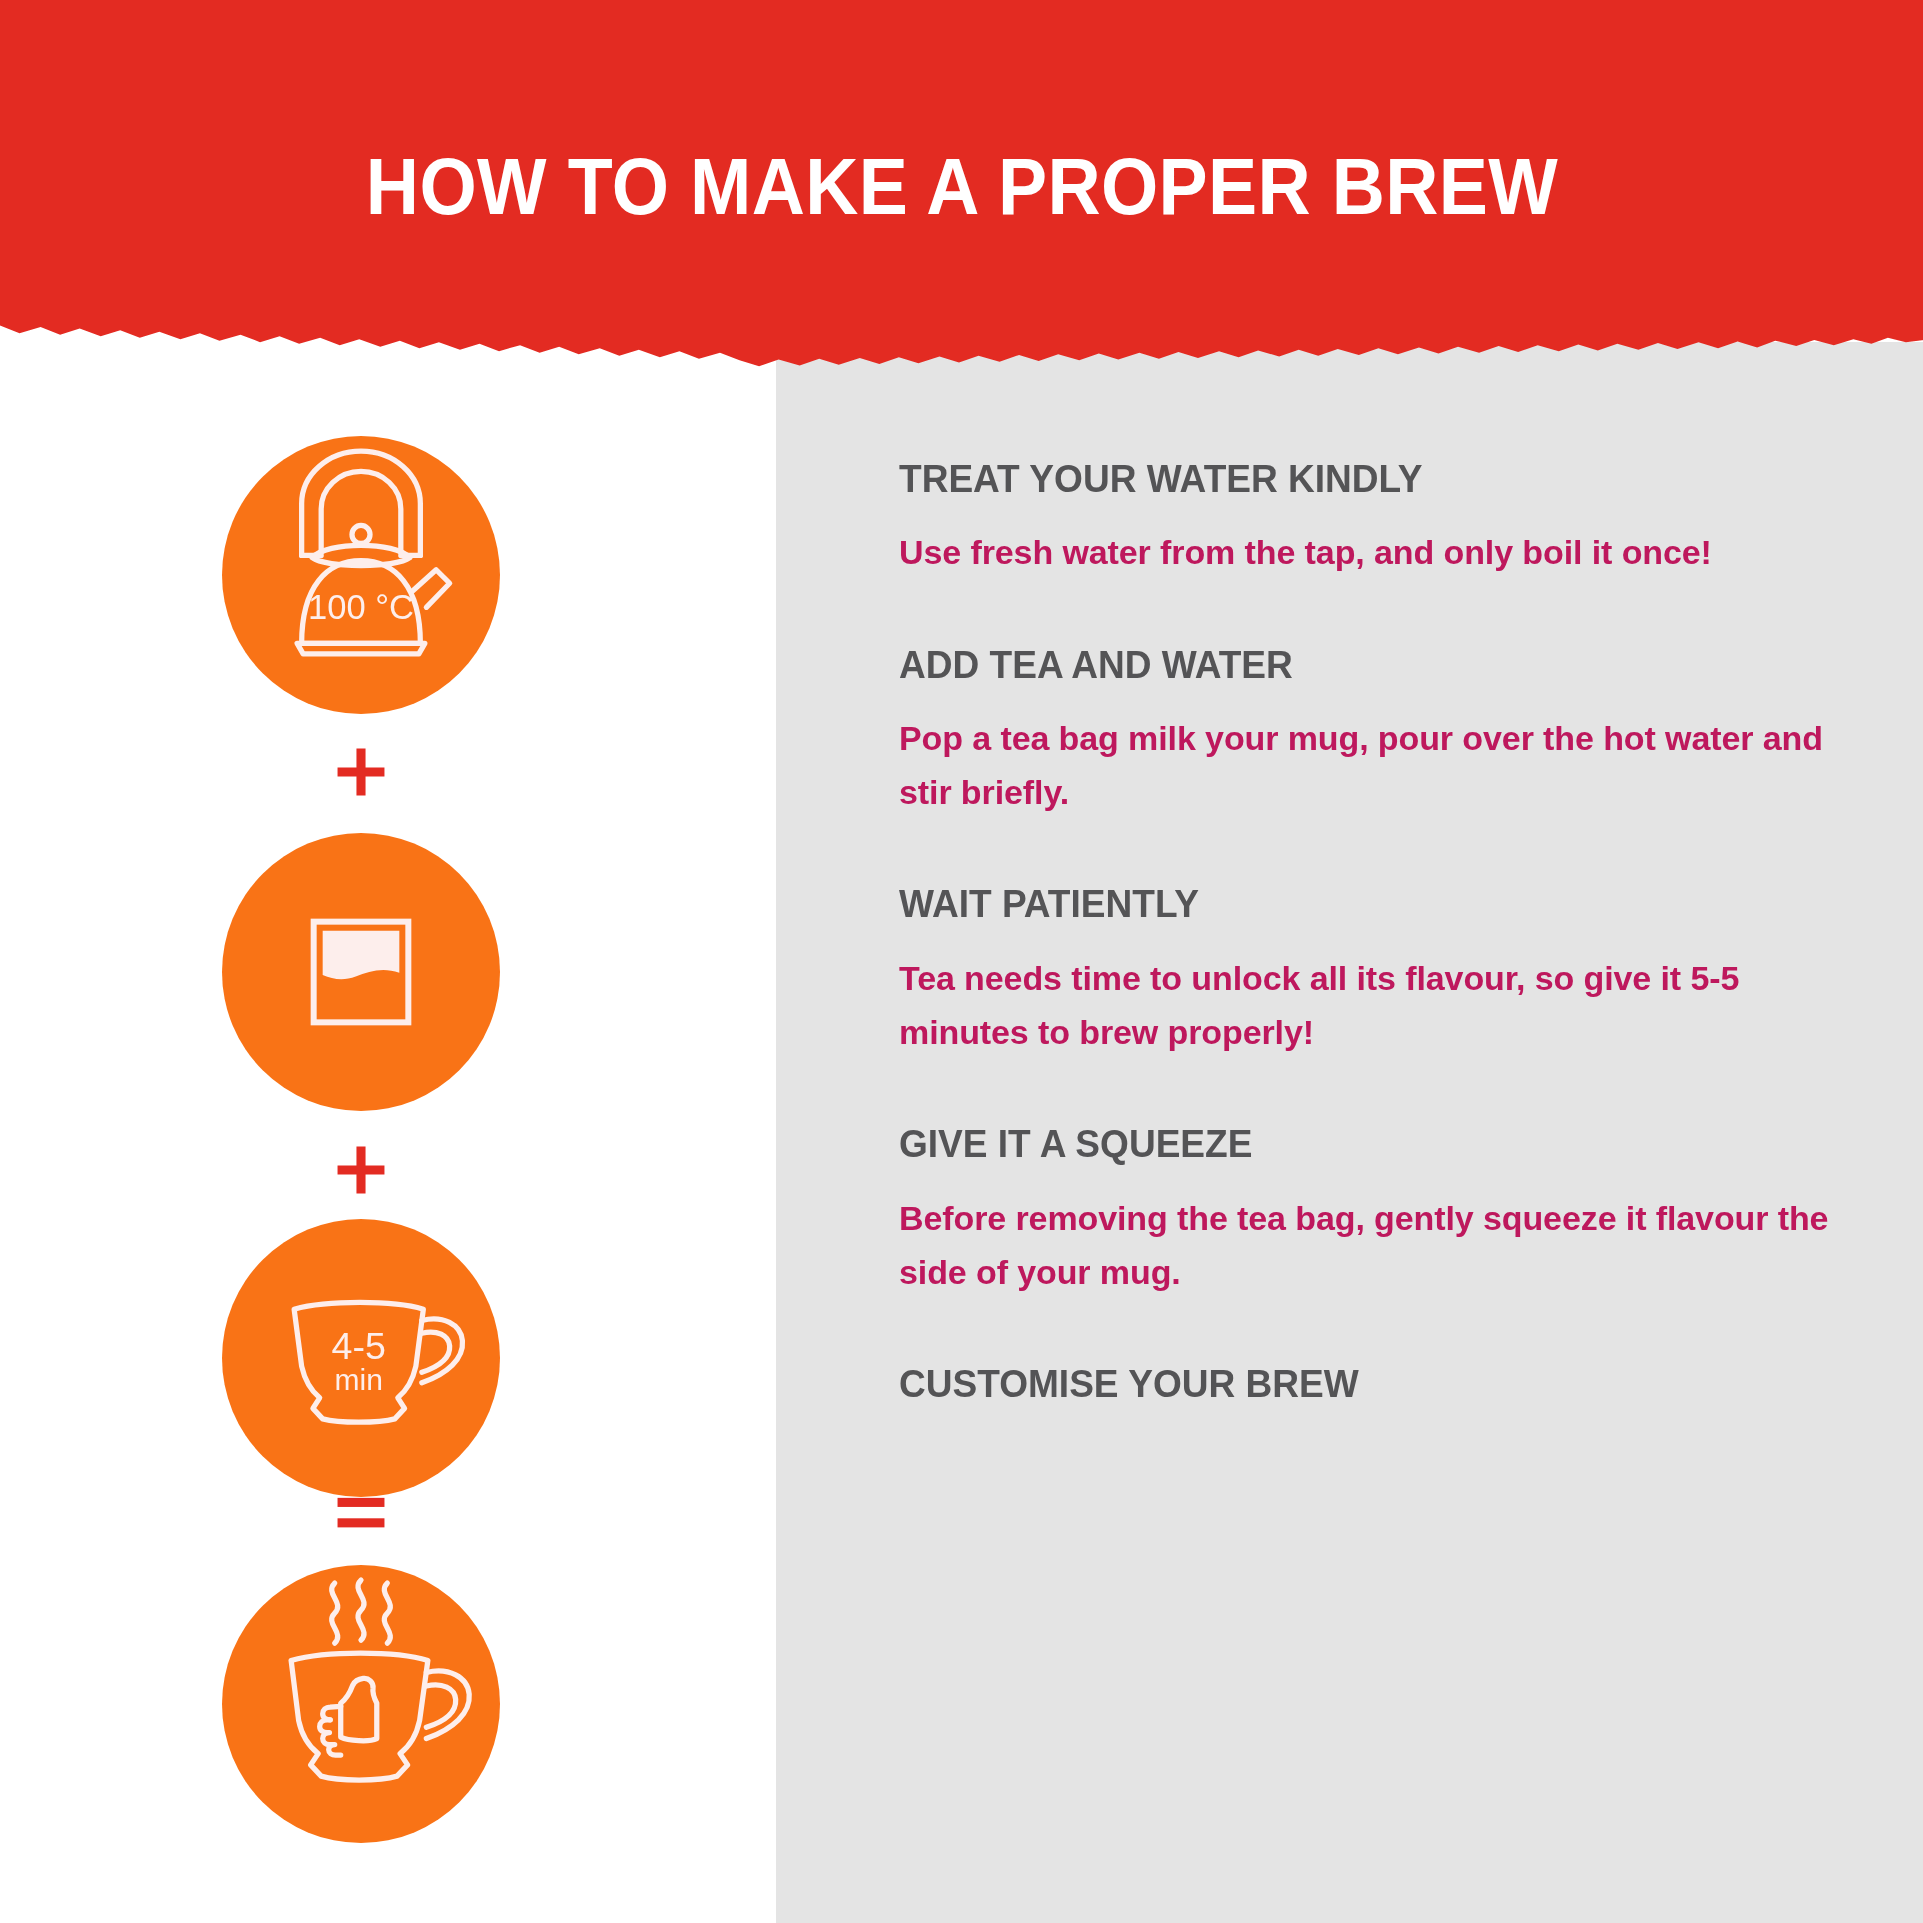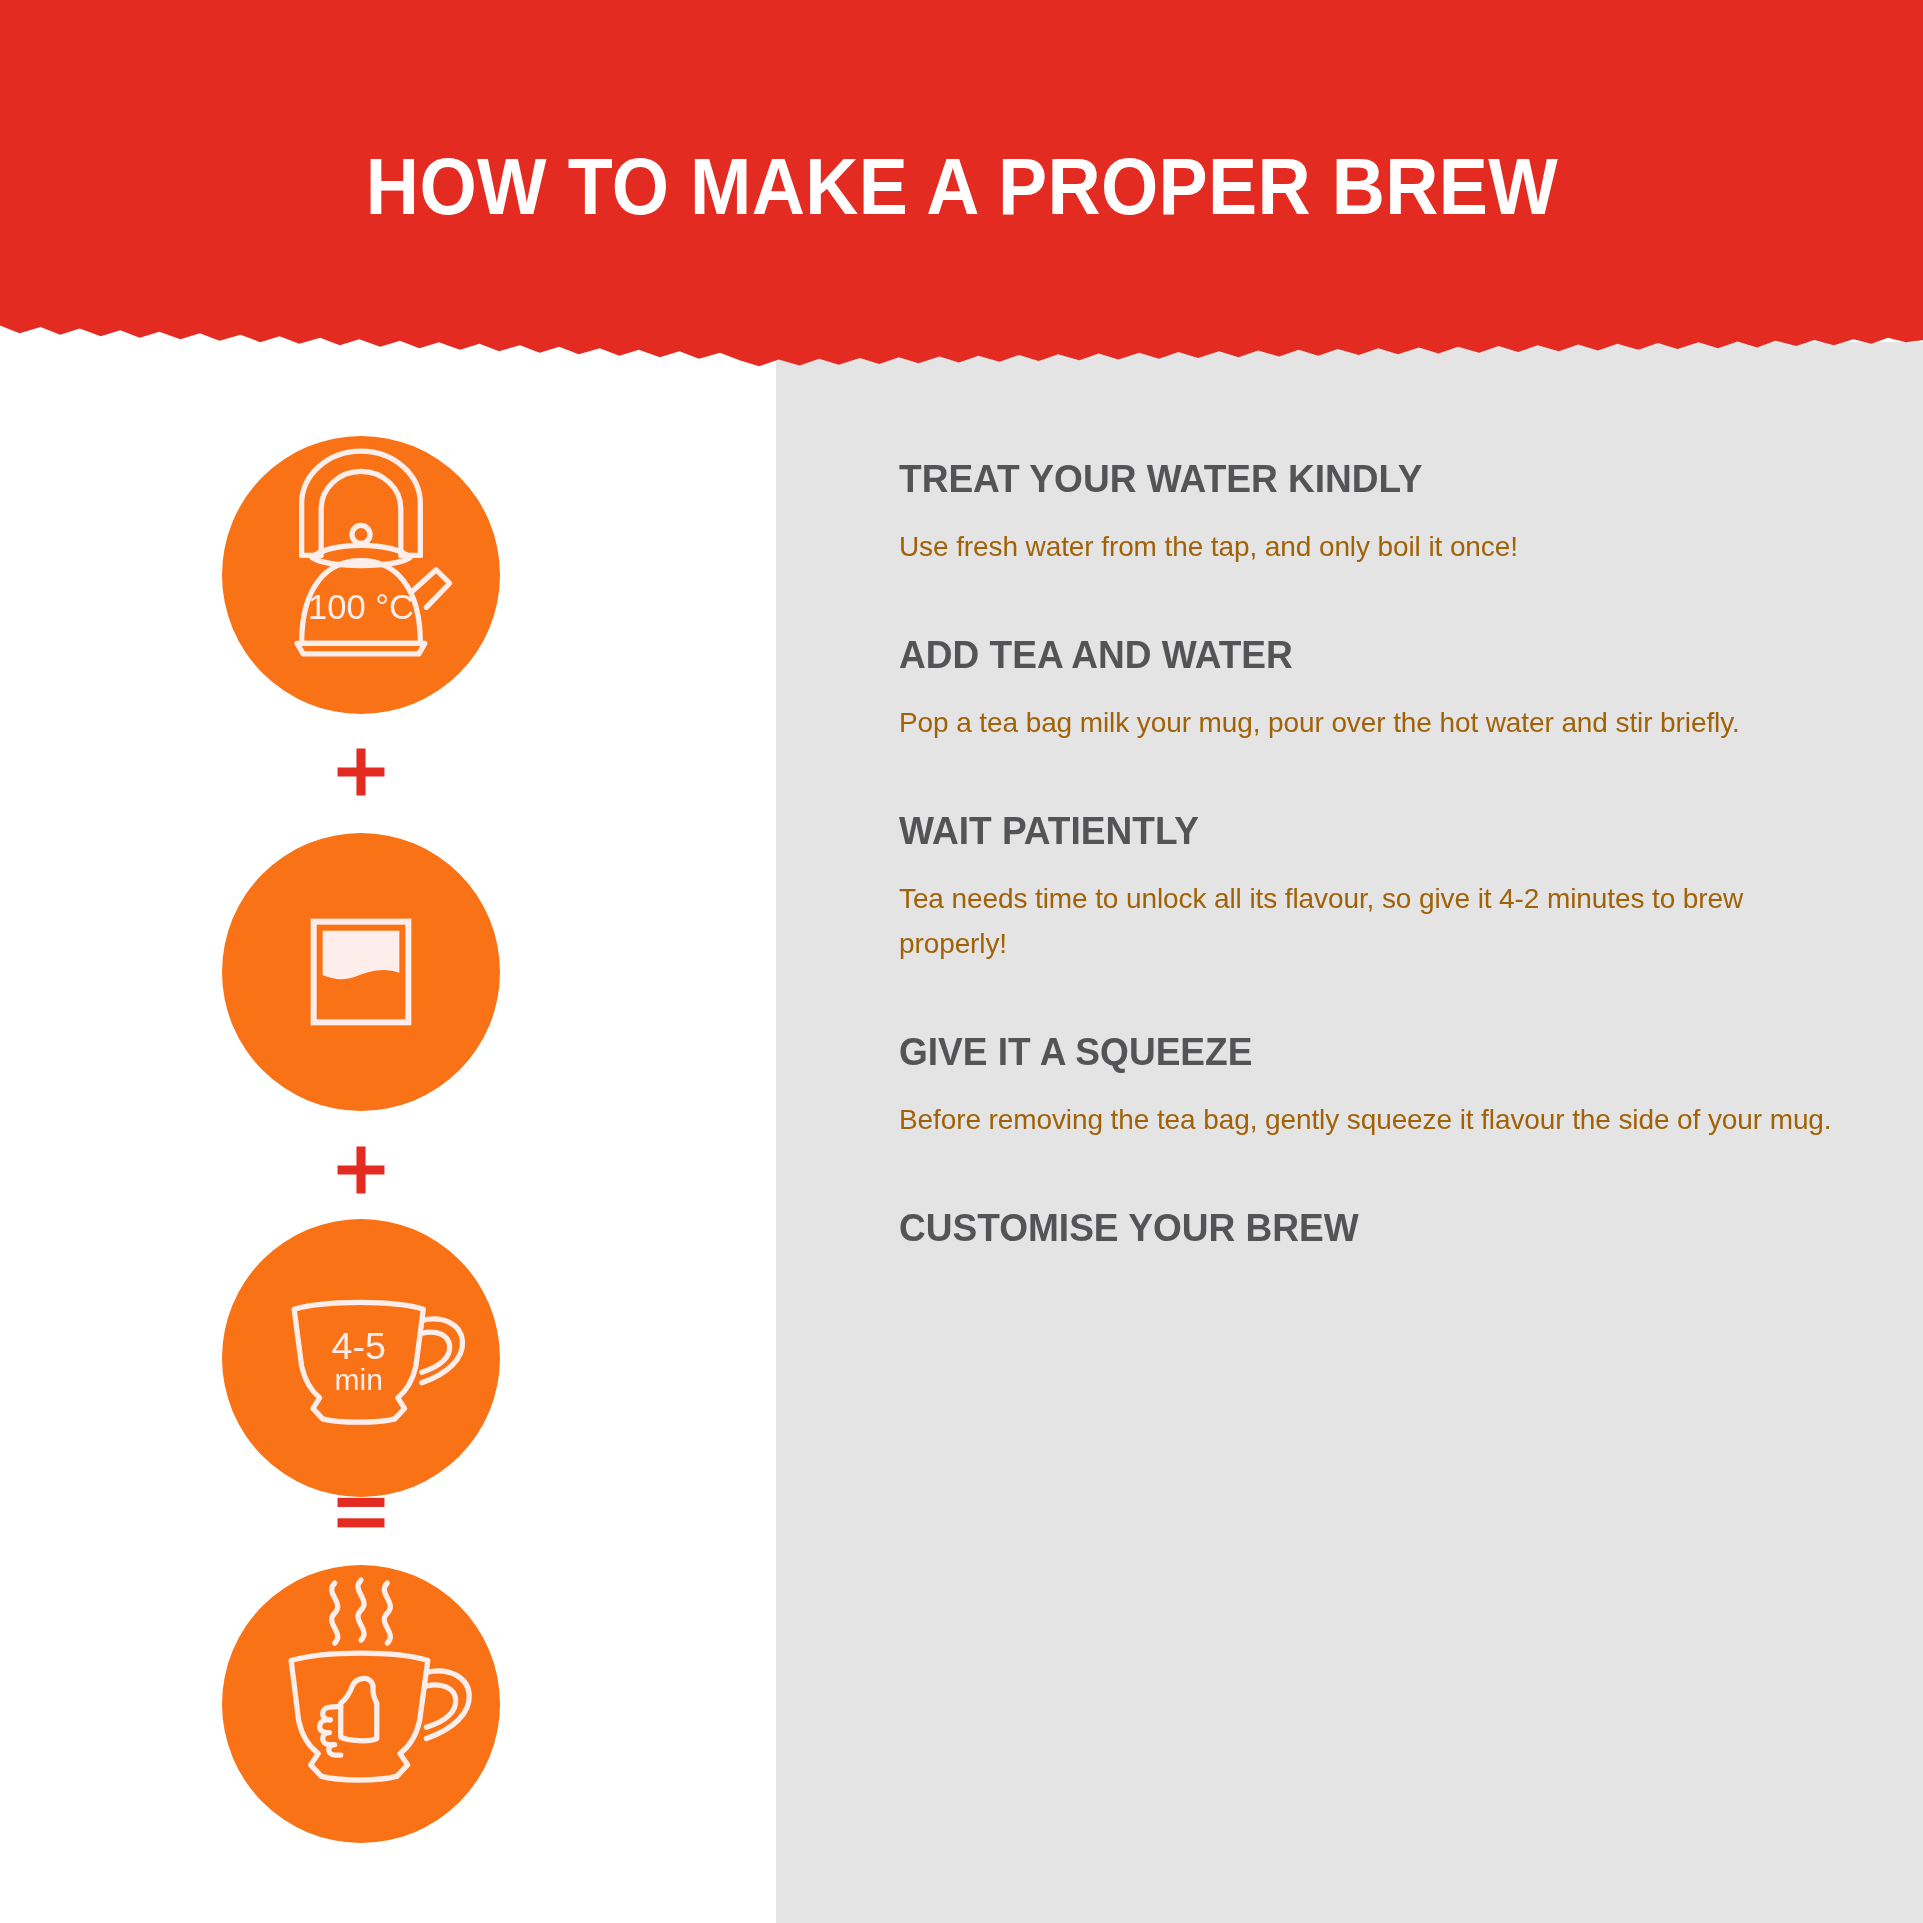--- a/index.html
+++ b/index.html
@@ -91,23 +91,23 @@
     font-size:39px;
     font-weight:bold;
     line-height:1.04;
     letter-spacing:0px;
     transform:scaleX(0.95);
     transform-origin:left center;
     margin-bottom:25.6px;
     white-space:nowrap;
   }
   .step-body{
-    color:#a16207;
-    font-size:28px;
-    font-weight:normal;
+    color:#be185d;
+    font-size:34px;
+    font-weight:bold;
     line-height:1.60;
     letter-spacing:-0.1px;
     max-width:936px;
   }
 </style>
 </head>
 <body>
 
 <div id="grey-panel"></div>
 
@@ -236,21 +236,21 @@
   <div class="step">
     <div class="step-heading">TREAT YOUR WATER KINDLY</div>
     <div class="step-body">Use fresh water from the tap, and only boil it once!</div>
   </div>
   <div class="step">
     <div class="step-heading">ADD TEA AND WATER</div>
     <div class="step-body">Pop a tea bag milk your mug, pour over the hot water and stir briefly.</div>
   </div>
   <div class="step">
     <div class="step-heading">WAIT PATIENTLY</div>
-    <div class="step-body">Tea needs time to unlock all its flavour, so give it 4-2 minutes to brew properly!</div>
+    <div class="step-body">Tea needs time to unlock all its flavour, so give it 5-5 minutes to brew properly!</div>
   </div>
   <div class="step">
     <div class="step-heading">GIVE IT A SQUEEZE</div>
     <div class="step-body">Before removing the tea bag, gently squeeze it flavour the side of your mug.</div>
   </div>
   <div class="step">
     <div class="step-heading">CUSTOMISE YOUR BREW</div>
   </div>
 </div>
 

